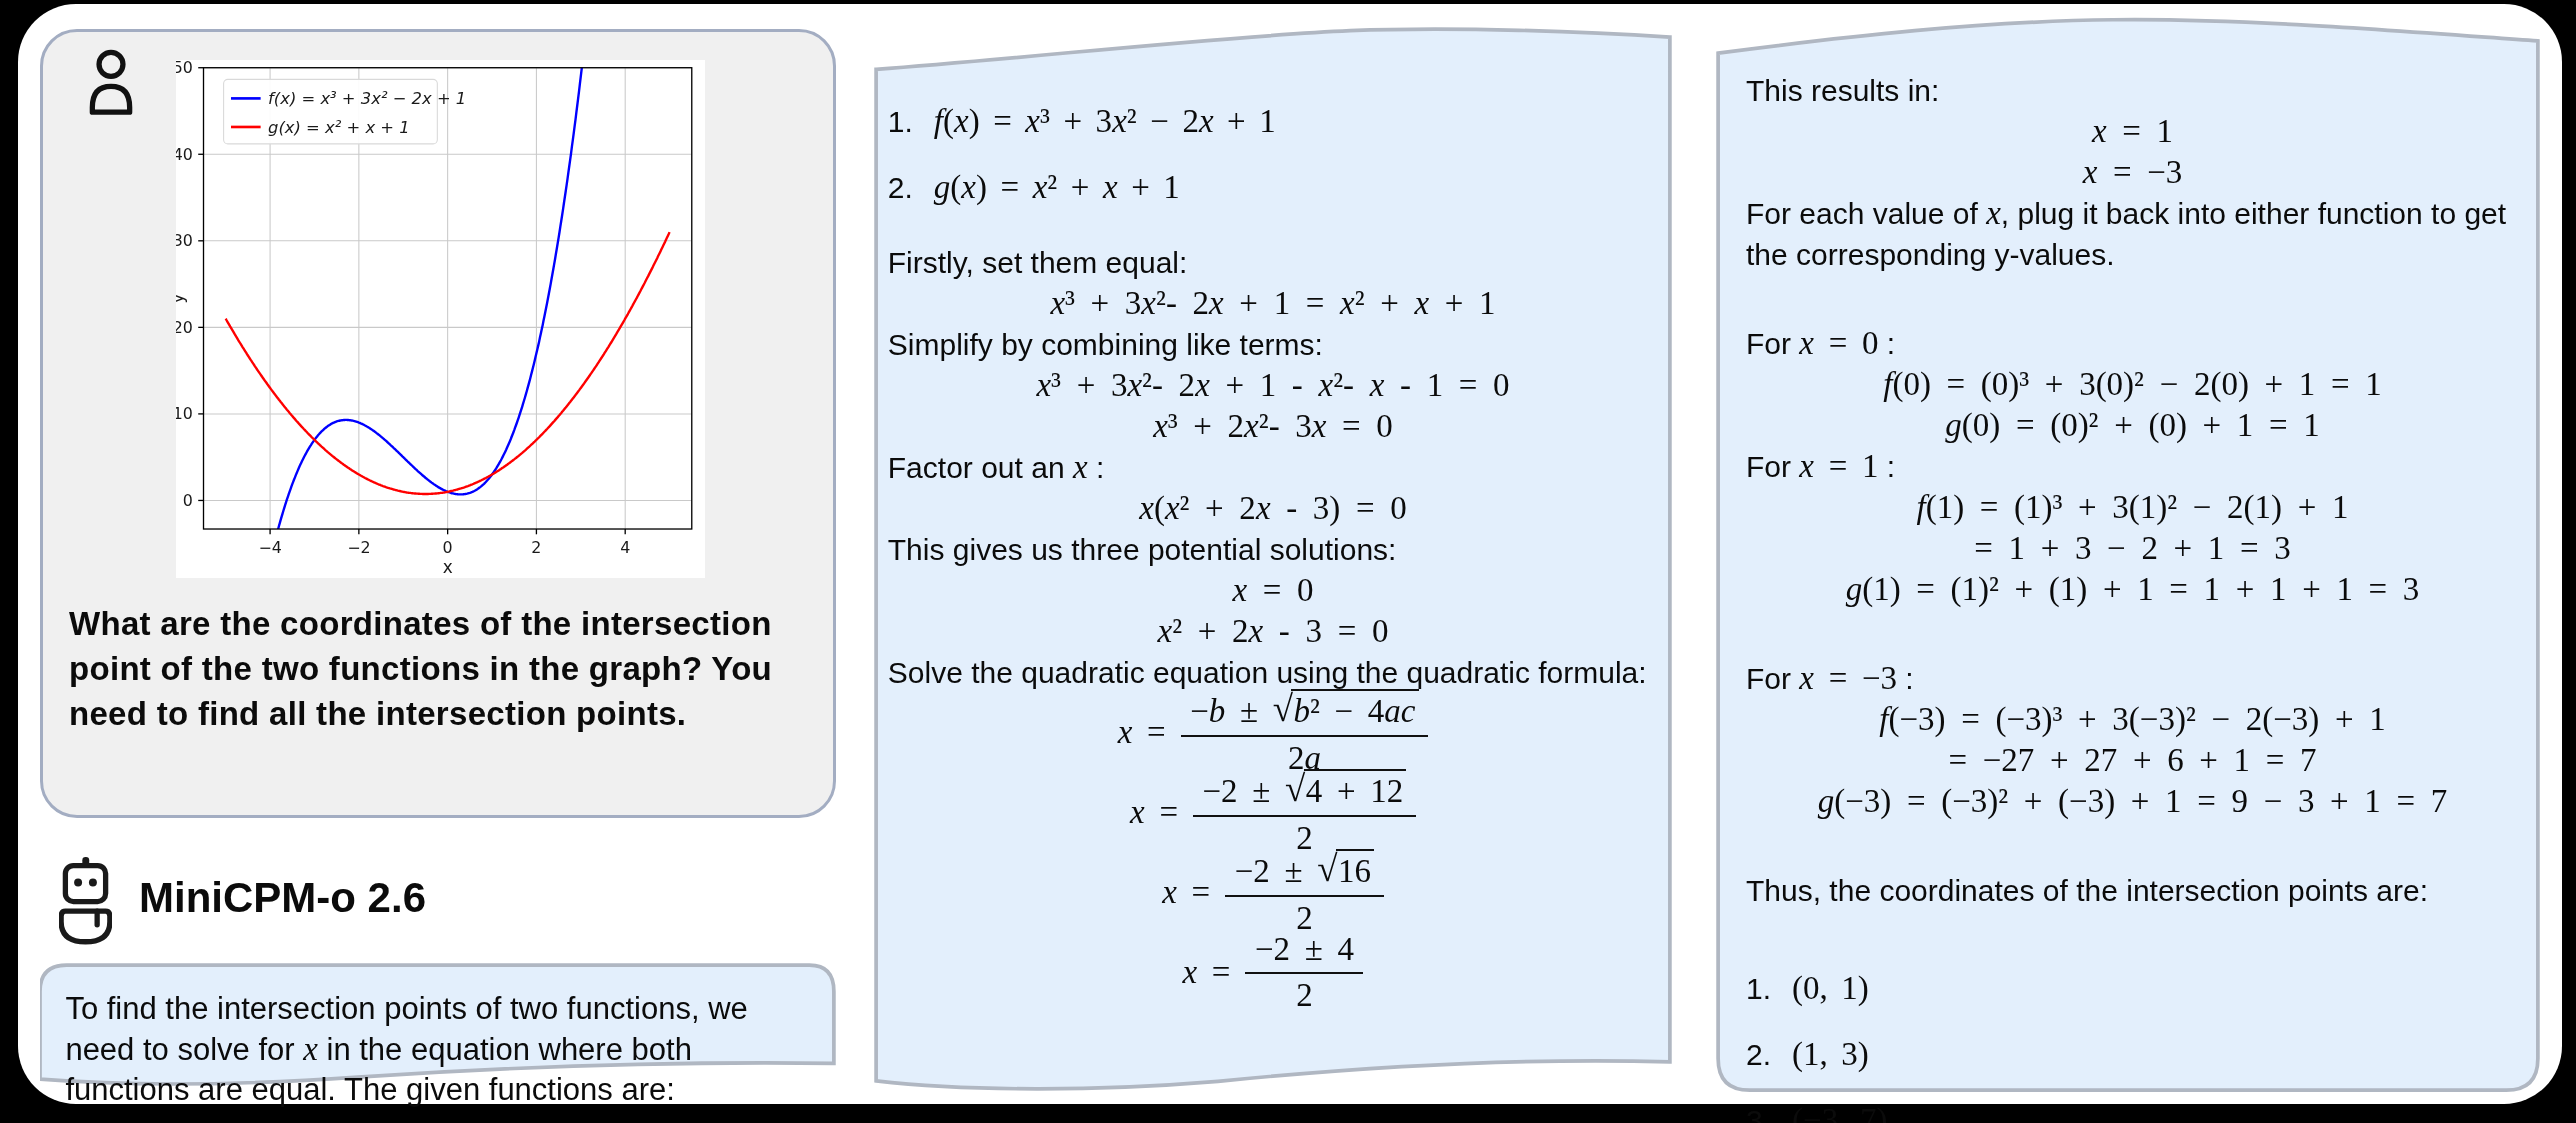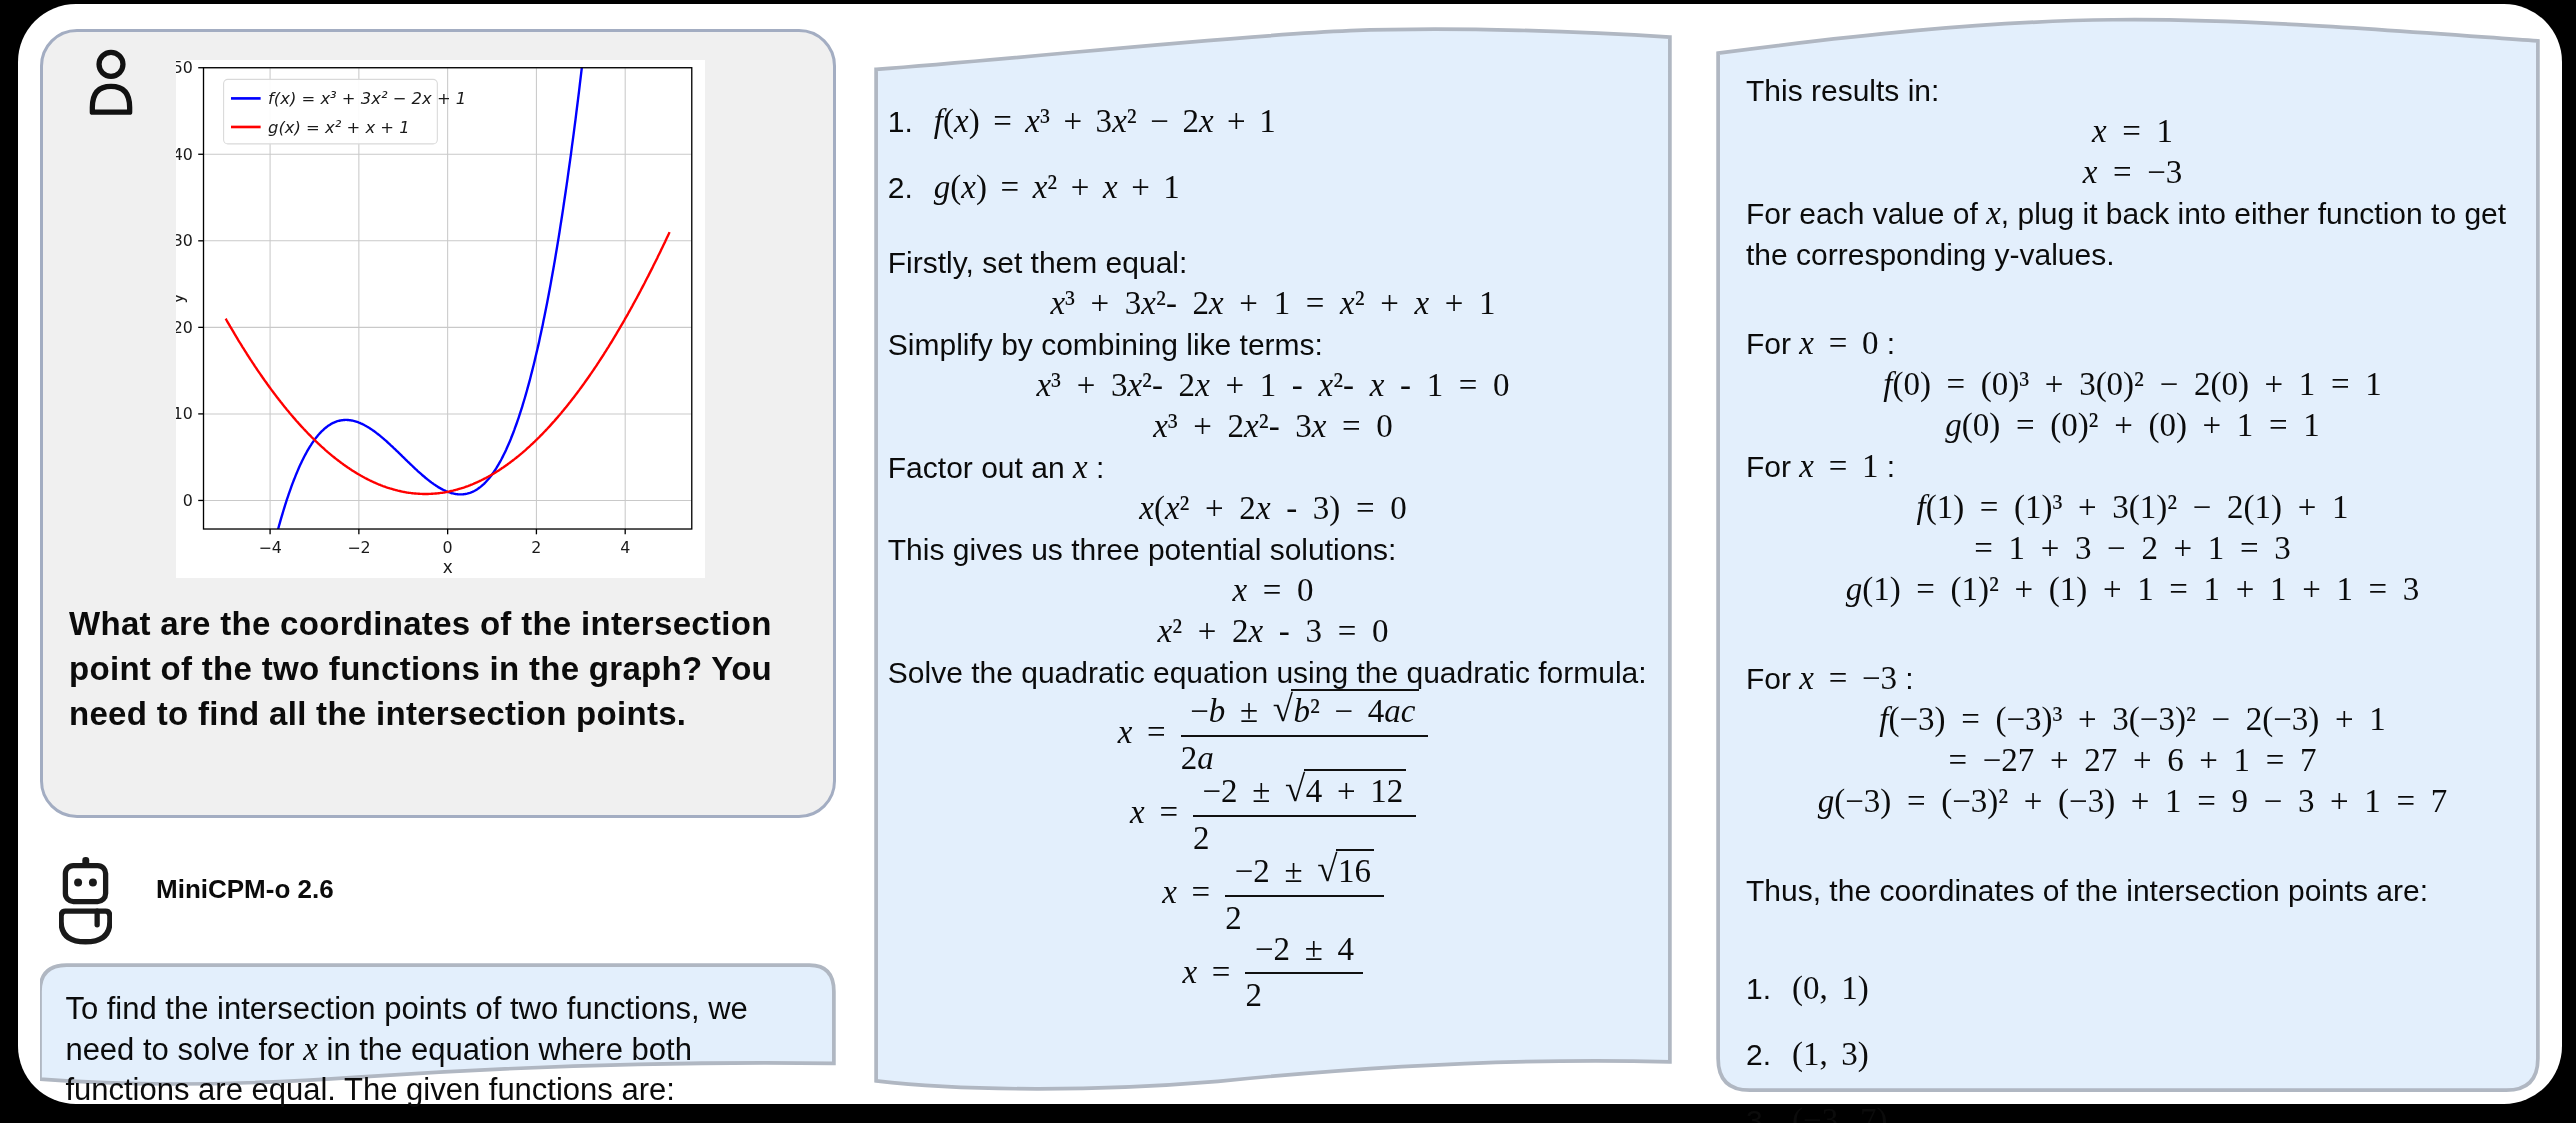--- a/index.html
+++ b/index.html
@@ -9,21 +9,21 @@
          background:#ffffff;border-radius:58px;}
   
   .user-panel{position:absolute;left:40px;top:29px;width:796px;height:789px;
               background:#f0f0f0;border:3.2px solid #a3adc2;border-radius:37px;box-sizing:border-box;}
   .person-icon{position:absolute;left:87px;top:49px;width:48px;height:67px;}
   .graph-wrap{position:absolute;left:176px;top:60px;width:529px;height:518px;background:#fff;}
   .question{position:absolute;left:69px;top:601px;width:741px;
             font-size:33px;line-height:45px;font-weight:bold;letter-spacing:0.3px;}
   
   .robot-icon{position:absolute;left:59px;top:856px;width:53px;height:90px;}
-  .model-name{position:absolute;left:156px;top:874px;font-size:26px;font-weight:bold;}
+  .model-name{position:absolute;left:139px;top:874px;font-size:42px;font-weight:bold;}
   
   .shape-svg{position:absolute;left:0;top:0;width:100%;height:100%;}
   .bubble{position:absolute;left:40px;top:963px;width:796px;height:131px;}
   .bubble-content{position:absolute;left:0;top:8px;right:0;padding:18px 21px 0 25.4px;
                   font-size:31px;line-height:40px;}
   .mid-panel{position:absolute;left:874px;top:26.5px;width:798px;height:1066px;}
   .mid-content{position:absolute;left:0;top:0;right:0;padding:50px 13.8px 0 13.8px;}
   .right-panel{position:absolute;left:1716px;top:15px;width:824px;height:1082px;}
   .right-content{position:absolute;left:0;top:0;right:0;padding:55px 21px 0 30px;}
   
@@ -31,21 +31,21 @@
   .m-line{font-size:33px;line-height:41px;min-height:41px;text-align:center;
           font-family:"Liberation Serif","DejaVu Serif",serif;word-spacing:7.4px;}
   .li-line{font-size:33px;line-height:42px;min-height:42px;text-align:left;
            font-family:"Liberation Serif","DejaVu Serif",serif;word-spacing:5.3px;margin-top:23px;}
   .li-n{font-family:"Liberation Sans",sans-serif;font-size:30px;margin-right:21px;}
   .math-run{font-family:"Liberation Serif","DejaVu Serif",serif;font-size:33px;word-spacing:6.4px;}
   .m-line i, .math-run i, .li-line i, .frac-line i{font-style:italic;}
   .frac-line{height:80px;display:flex;align-items:center;justify-content:center;
              font-family:"Liberation Serif","DejaVu Serif",serif;font-size:33px;word-spacing:6.4px;}
   .frac-pre{margin-right:15px;}
-  .frac{display:inline-flex;flex-direction:column;align-items:flex-start;}
+  .frac{display:inline-flex;flex-direction:column;align-items:center;}
   .frac .num{padding:0 9.5px 4.2px 9.5px;border-bottom:2.6px solid #111;}
   .frac .den{padding-top:3.2px;}
   .sqrt{white-space:nowrap;}
   .sq-sign{font-size:1.12em;position:relative;top:-1.1px;margin-right:-1.6px;}
   .rad{border-top:2.6px solid #111;padding:1.6px 3.2px 0 2.1px;}
   .gap{width:100%;}
 </style>
 </head>
 <body>
 

